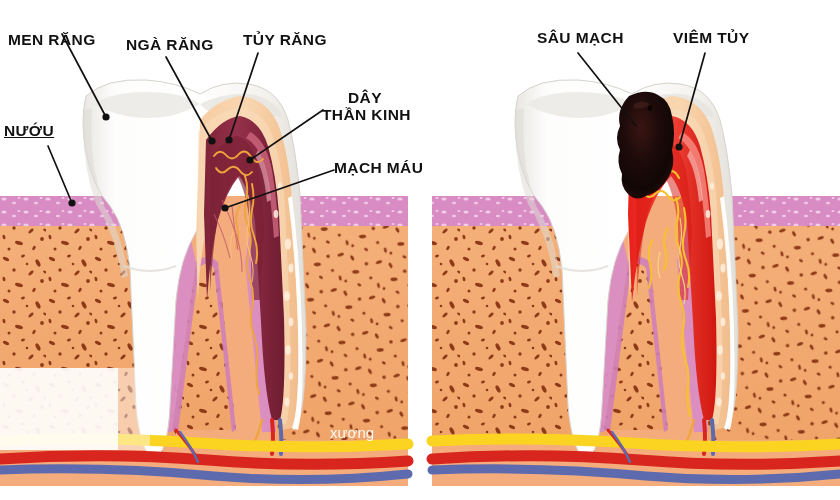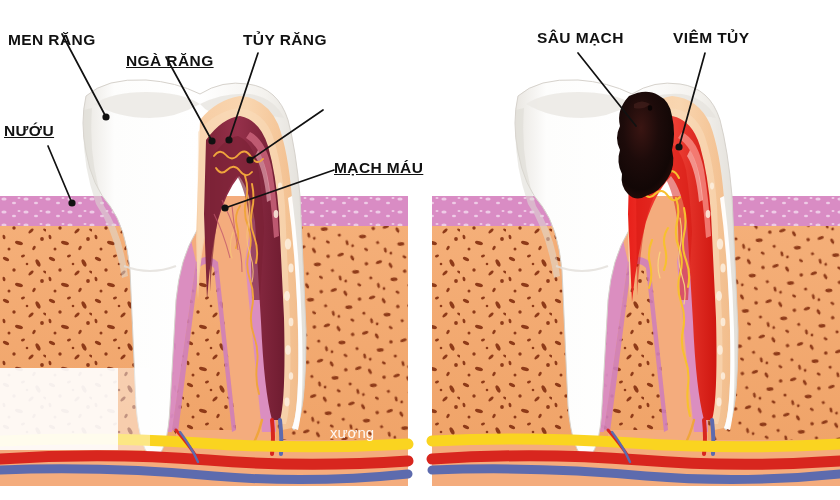--- a/index.html
+++ b/index.html
@@ -443,26 +443,30 @@
       <circle cx="250" cy="160" r="3.6"></circle>
       <circle cx="225" cy="208" r="3.6"></circle>
       <circle cx="679" cy="147" r="3.6"></circle>
     </g>
 
     <text x="330" y="438" font-family="Liberation Sans, sans-serif" font-size="15" fill="#ffffff" opacity="0.92">xương</text>
   </svg>
 
   <div class="lbl" style="left:8px; top:7px;margin-top:24px;">MEN RĂNG</div>
 
-  <div class="lbl" style="left:126px; top:52px;text-decoration:underline;">NGÀ RĂNG</div>
+  <div class="lbl" style="left:126px; top:36px;">NGÀ RĂNG</div>
 
   <div class="lbl" style="left:243px; top:31px;">TỦY RĂNG</div>
 
   <div class="lbl" style="left:4px; top:122px;text-decoration:underline;">NƯỚU</div>
 
-
-  <div class="lbl" style="left:334px; top:159px;text-decoration:underline;">MẠCH MÁU</div>
+  <div class="lbl two-line" style="left:322px; top:89px; width:120px; text-align:left;">
+    <span style="display:block; padding-left:26px;">DÂY</span>
+    <span style="display:block;">THẦN KINH</span>
+  </div>
+
+  <div class="lbl" style="left:334px; top:159px;">MẠCH MÁU</div>
 
   <div class="lbl" style="left:537px; top:29px;">SÂU MẠCH</div>
 
   <div class="lbl" style="left:673px; top:29px;">VIÊM TỦY</div>
 
 </div>
 
 </body></html>

